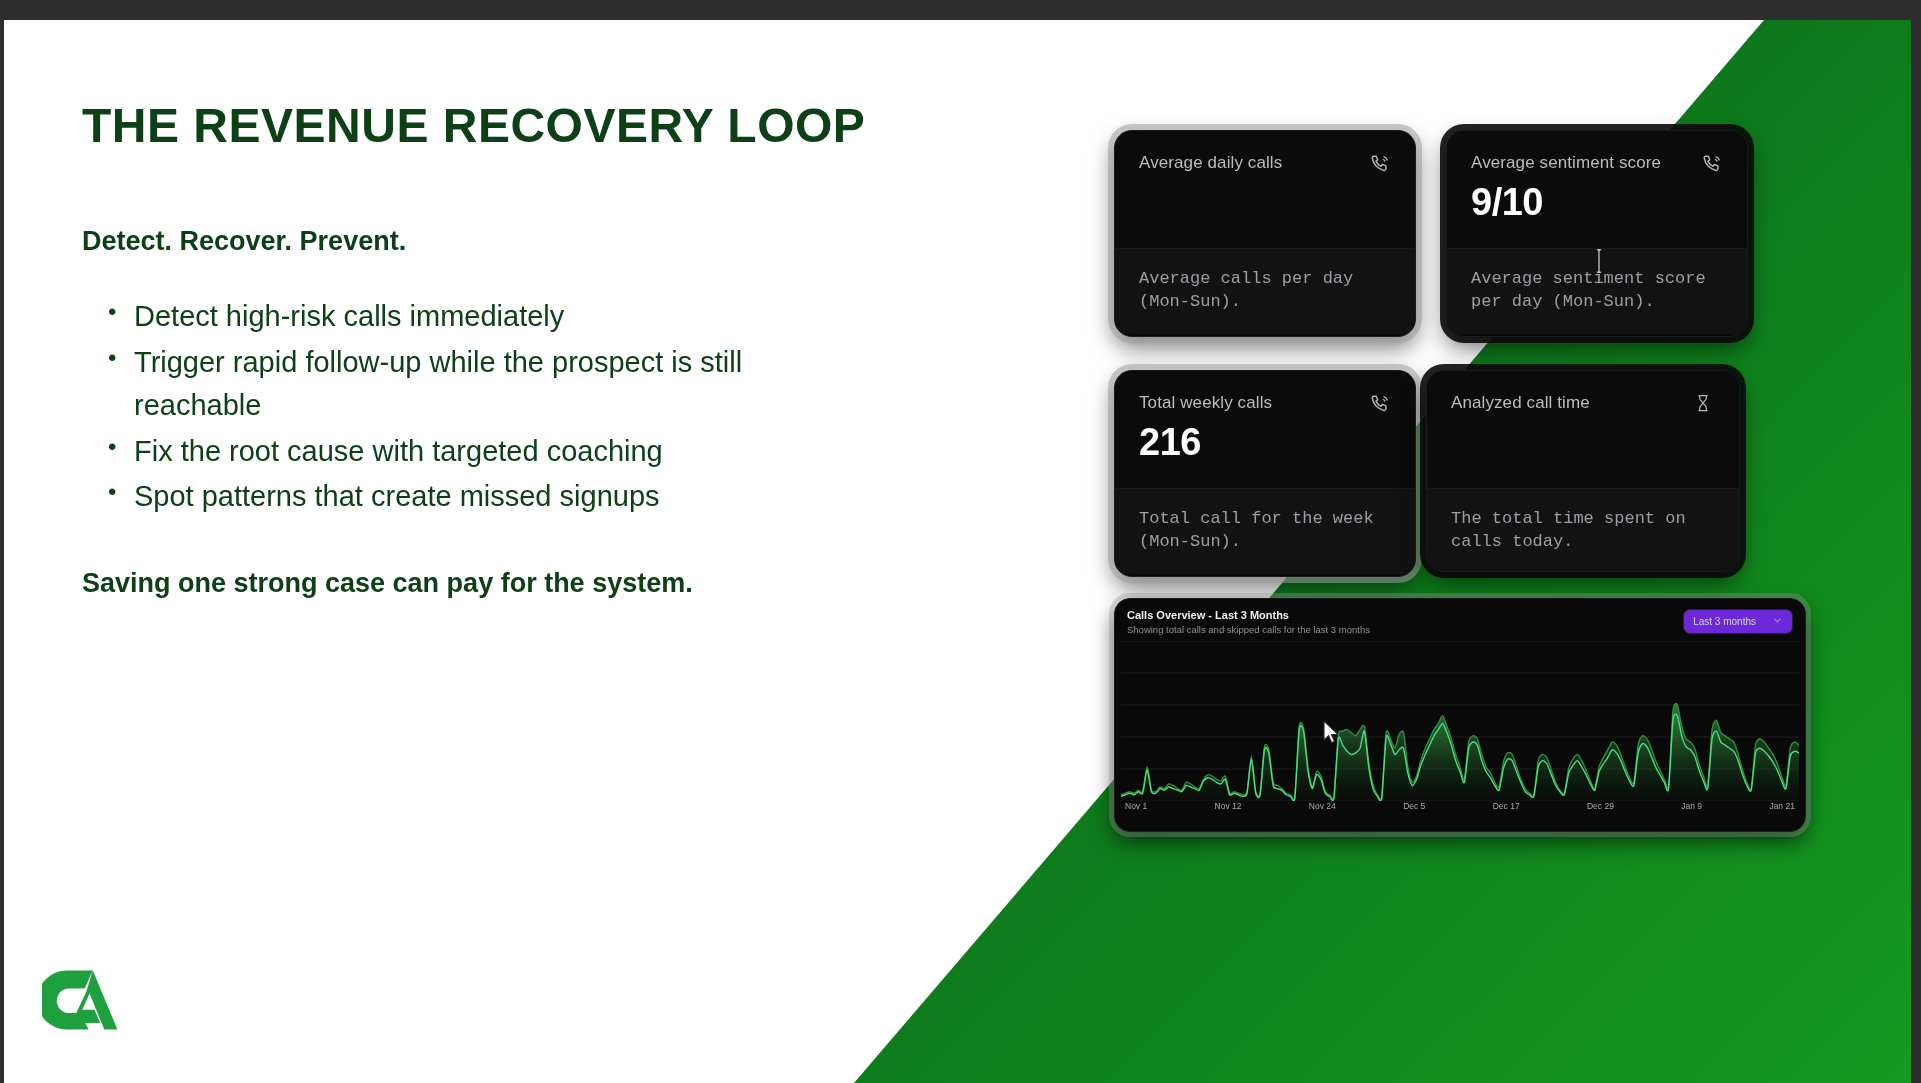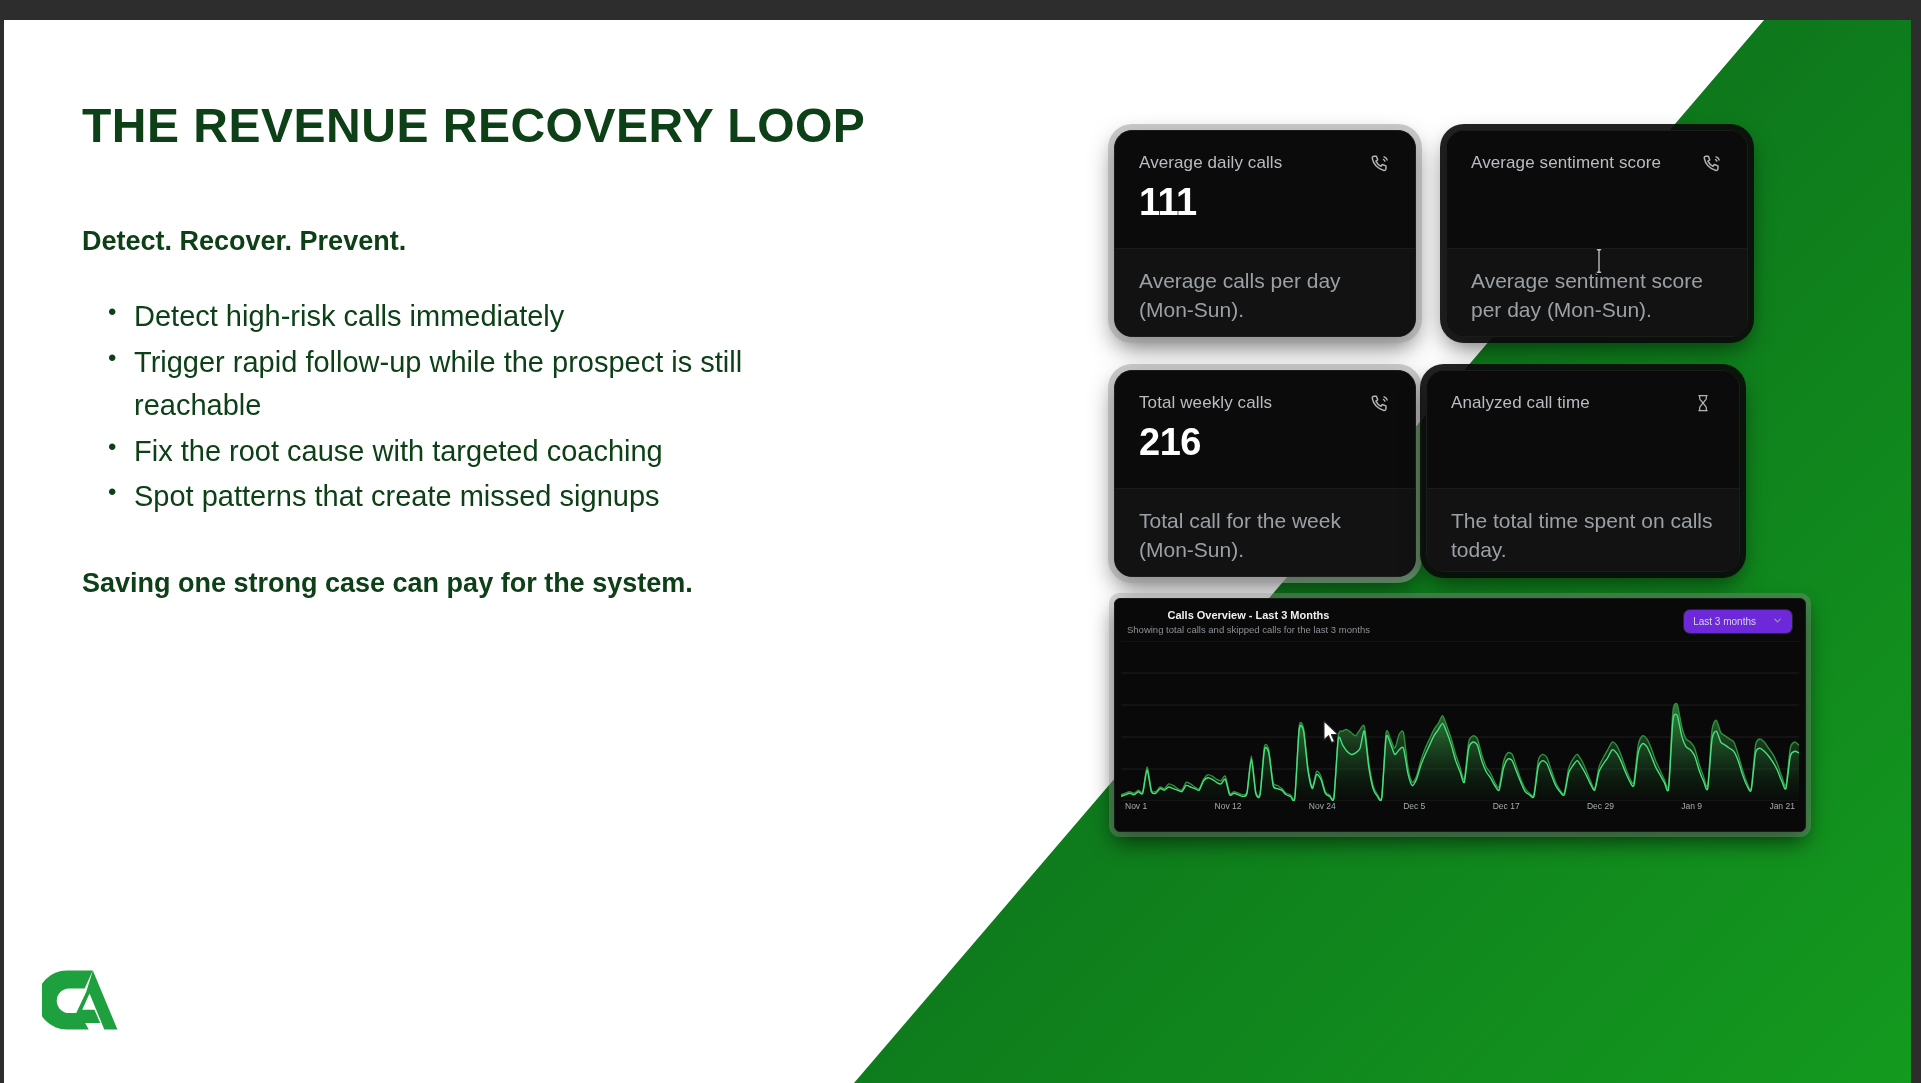--- a/index.html
+++ b/index.html
@@ -163,48 +163,47 @@
   .kpi-value {
     margin-top: 6px;
     font-size: 38px;
     font-weight: 700;
     color: #ffffff;
     letter-spacing: -0.5px;
     font-family: "Liberation Sans", sans-serif;
   }
   .kpi-desc {
     padding: 18px 24px 20px 24px;
-    font-size: 21px;
+    font-size: 17px;
     color: #9aa0a5;
     line-height: 1.38;
     background: #121212;
-    font-family: Liberation Sans, sans-serif;
+    font-family: Liberation Mono, monospace;
   }
 
   
   #card-avg-daily-calls { left: 0px;   top: 0px;   width: 300px; height: 205px; }
   #card-avg-sentiment   { left: 332px; top: 0px;   width: 300px; height: 205px; }
   #card-total-weekly    { left: 0px;   top: 240px; width: 300px; height: 205px; }
   #card-analyzed-time   { left: 312px; top: 240px; width: 312px; height: 200px; }
 
   
   #chart-card {
     position: absolute;
     left: 0px;
     top: 468px;
     width: 690px;
     height: 232px;
     background: #090909;
     border: 1px solid #1a1a1a;
-    border-radius: 6px;
+    border-radius: 16px;
     box-shadow:
       0 0 0 5px rgba(150,150,150,0.35),
       0 10px 22px rgba(0,0,0,0.6);
     overflow: hidden;
-    text-align: center;
   }
   #chart-header {
     display: flex;
     justify-content: space-between;
     align-items: flex-start;
     padding: 10px 12px 4px 12px;
   }
   #chart-title {
     font-size: 11px;
     font-weight: 700;
@@ -284,37 +283,37 @@
           <div class="kpi-head-row">
             <span class="kpi-label">Average daily calls</span>
             <span class="kpi-icon">
               <svg viewBox="0 0 24 24" width="22" height="22" fill="none" stroke="#cfd3d7" stroke-width="1.6" stroke-linecap="round" stroke-linejoin="round">
                 <path d="M5 3.5h3l1.5 4-2 1.4a12 12 0 0 0 5.6 5.6l1.4-2 4 1.5v3a2 2 0 0 1-2.2 2A16.5 16.5 0 0 1 3.5 5.7 2 2 0 0 1 5 3.5z"></path>
                 <path d="M16.5 4.2a5 5 0 0 1 3.3 3.3"></path>
                 <path d="M15.8 7.2a2.4 2.4 0 0 1 1.5 1.5"></path>
               </svg>
             </span>
           </div>
-          <div class="kpi-value">111</div>
         </div>
         <div class="kpi-desc">Average calls per day (Mon-Sun).</div>
       </div>
 
       <div class="kpi-card dark-ring" id="card-avg-sentiment">
         <div class="kpi-top">
           <div class="kpi-head-row">
             <span class="kpi-label">Average sentiment score</span>
             <span class="kpi-icon">
               <svg viewBox="0 0 24 24" width="22" height="22" fill="none" stroke="#cfd3d7" stroke-width="1.6" stroke-linecap="round" stroke-linejoin="round">
                 <path d="M5 3.5h3l1.5 4-2 1.4a12 12 0 0 0 5.6 5.6l1.4-2 4 1.5v3a2 2 0 0 1-2.2 2A16.5 16.5 0 0 1 3.5 5.7 2 2 0 0 1 5 3.5z"></path>
                 <path d="M16.5 4.2a5 5 0 0 1 3.3 3.3"></path>
                 <path d="M15.8 7.2a2.4 2.4 0 0 1 1.5 1.5"></path>
               </svg>
             </span>
           </div>
+          <div class="kpi-value">9/10</div>
         </div>
         <div class="kpi-desc">Average sentiment score per day (Mon-Sun).</div>
       </div>
 
       <div class="kpi-card" id="card-total-weekly">
         <div class="kpi-top">
           <div class="kpi-head-row">
             <span class="kpi-label">Total weekly calls</span>
             <span class="kpi-icon">
               <svg viewBox="0 0 24 24" width="22" height="22" fill="none" stroke="#cfd3d7" stroke-width="1.6" stroke-linecap="round" stroke-linejoin="round">

